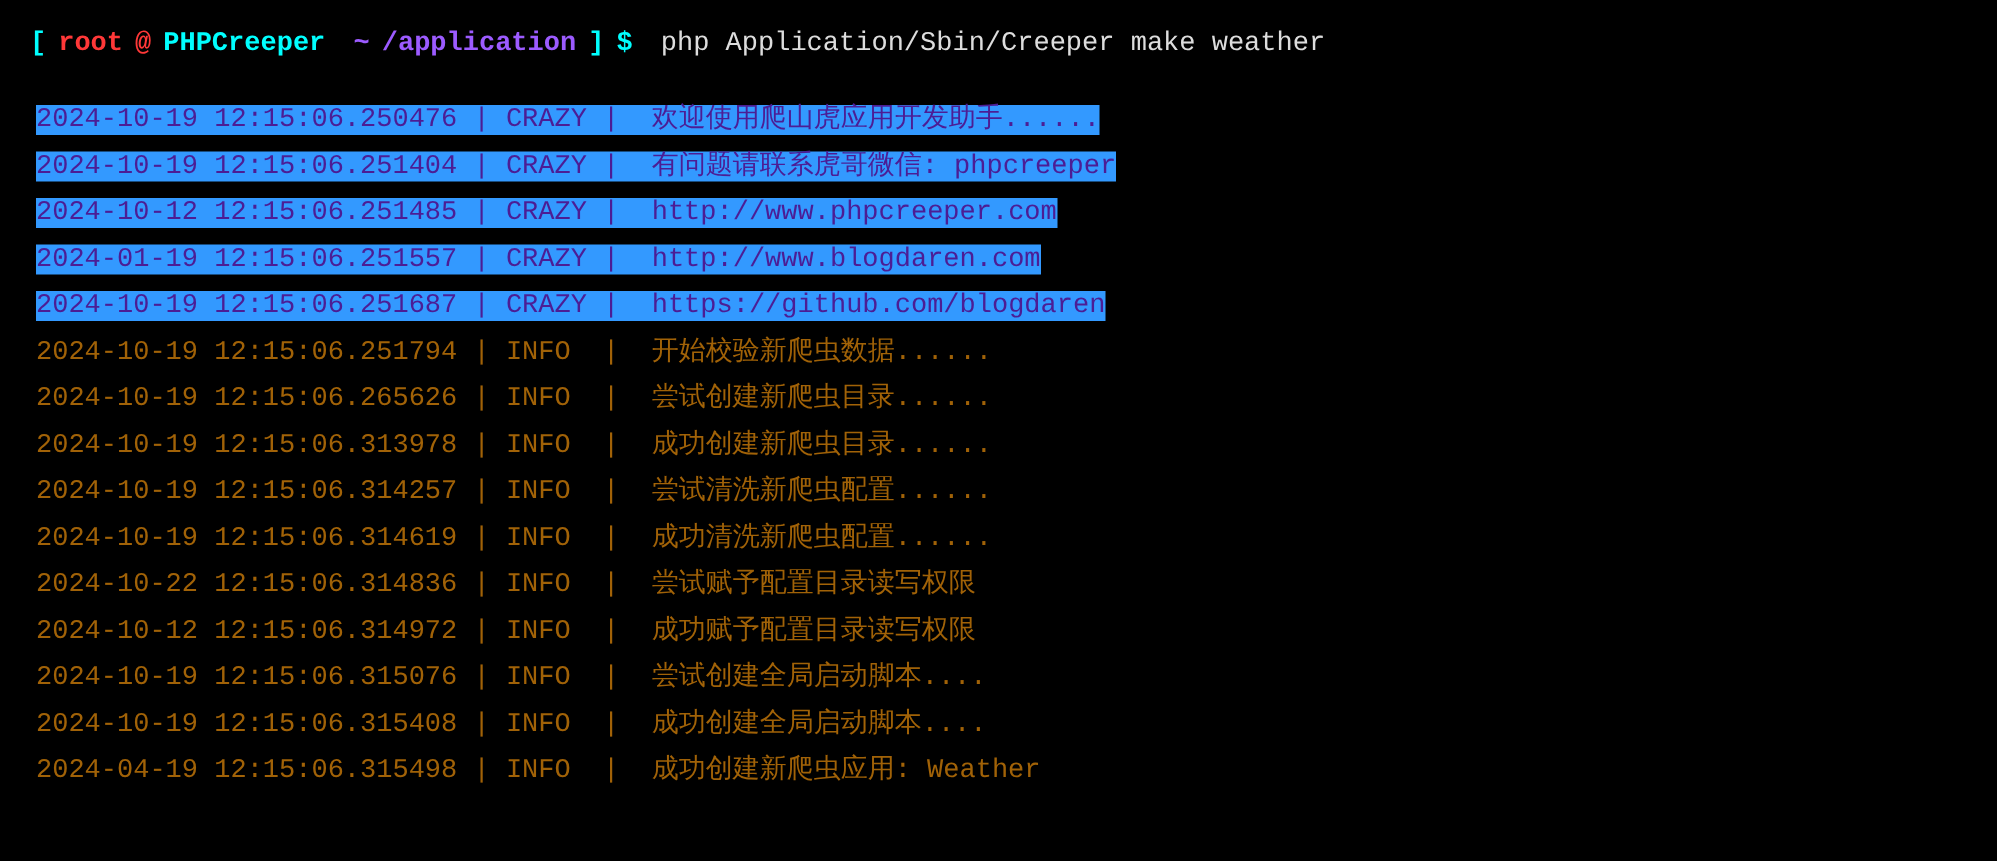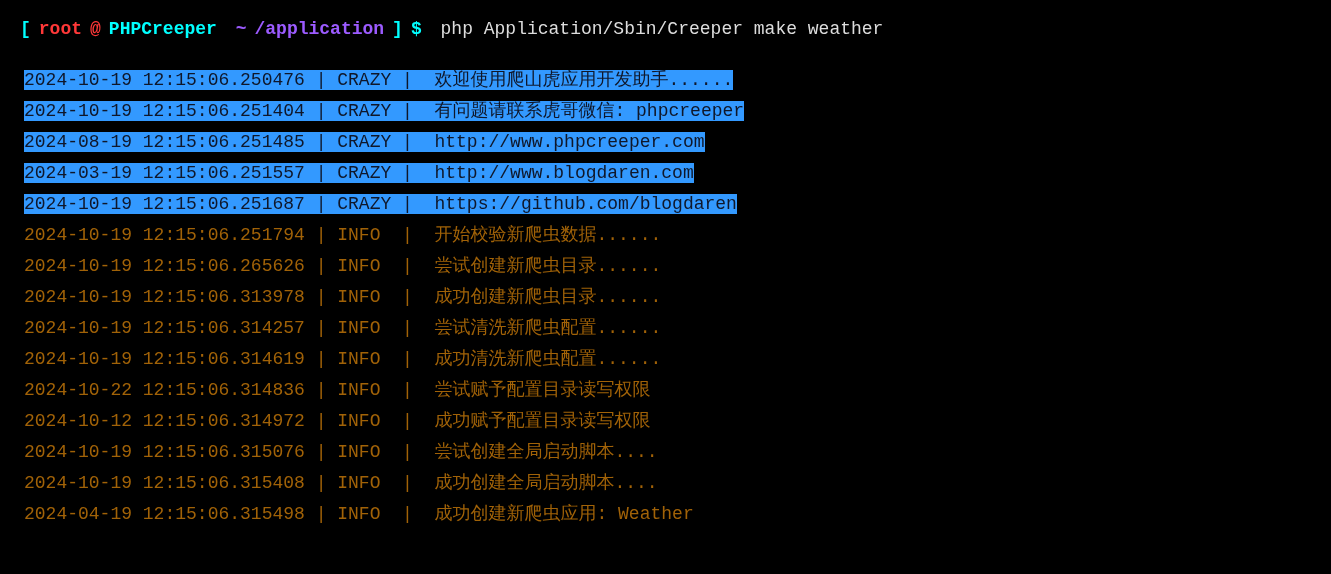--- a/index.html
+++ b/index.html
@@ -50,38 +50,38 @@
     }
     .command {
       color: #dddddd;
     }
     .log-line {
       white-space: pre;
       color: #ffffff;
     }
     .highlighted {
       background-color: #3399ff;
-      color: #0f172a;
+      color: #4c1d95;
     }
     .normal {
       color: #a16207;
     }
   </style>
 </head>
 <body>
 
 <div class="prompt-line">
   <span class="bracket">[</span><span class="user">root</span><span class="at">@</span><span class="host">PHPCreeper </span><span class="tilde">~</span><span class="path">/application</span><span class="bracket">]</span><span class="dollar">$ </span><span class="command">php Application/Sbin/Creeper make weather</span>
 </div>
 
 <div id="log-container">
     <div class="log-line"><span class="highlighted">2024-10-19 12:15:06.250476 | CRAZY |  欢迎使用爬山虎应用开发助手......</span></div>
     <div class="log-line"><span class="highlighted">2024-10-19 12:15:06.251404 | CRAZY |  有问题请联系虎哥微信: phpcreeper</span></div>
-    <div class="log-line"><span class="highlighted">2024-08-19 12:15:06.251485 | CRAZY |  http://www.phpcreeper.com</span></div>
-    <div class="log-line"><span class="highlighted">2024-03-19 12:15:06.251557 | CRAZY |  http://www.blogdaren.com</span></div>
+    <div class="log-line"><span class="highlighted">2024-10-12 12:15:06.251485 | CRAZY |  http://www.phpcreeper.com</span></div>
+    <div class="log-line"><span class="highlighted">2024-01-19 12:15:06.251557 | CRAZY |  http://www.blogdaren.com</span></div>
     <div class="log-line"><span class="highlighted">2024-10-19 12:15:06.251687 | CRAZY |  https://github.com/blogdaren</span></div>
     <div class="log-line"><span class="normal">2024-10-19 12:15:06.251794 | INFO  |  开始校验新爬虫数据......</span></div>
     <div class="log-line"><span class="normal">2024-10-19 12:15:06.265626 | INFO  |  尝试创建新爬虫目录......</span></div>
     <div class="log-line"><span class="normal">2024-10-19 12:15:06.313978 | INFO  |  成功创建新爬虫目录......</span></div>
     <div class="log-line"><span class="normal">2024-10-19 12:15:06.314257 | INFO  |  尝试清洗新爬虫配置......</span></div>
     <div class="log-line"><span class="normal">2024-10-19 12:15:06.314619 | INFO  |  成功清洗新爬虫配置......</span></div>
     <div class="log-line"><span class="normal">2024-10-22 12:15:06.314836 | INFO  |  尝试赋予配置目录读写权限</span></div>
     <div class="log-line"><span class="normal">2024-10-12 12:15:06.314972 | INFO  |  成功赋予配置目录读写权限</span></div>
     <div class="log-line"><span class="normal">2024-10-19 12:15:06.315076 | INFO  |  尝试创建全局启动脚本....</span></div>
     <div class="log-line"><span class="normal">2024-10-19 12:15:06.315408 | INFO  |  成功创建全局启动脚本....</span></div>

